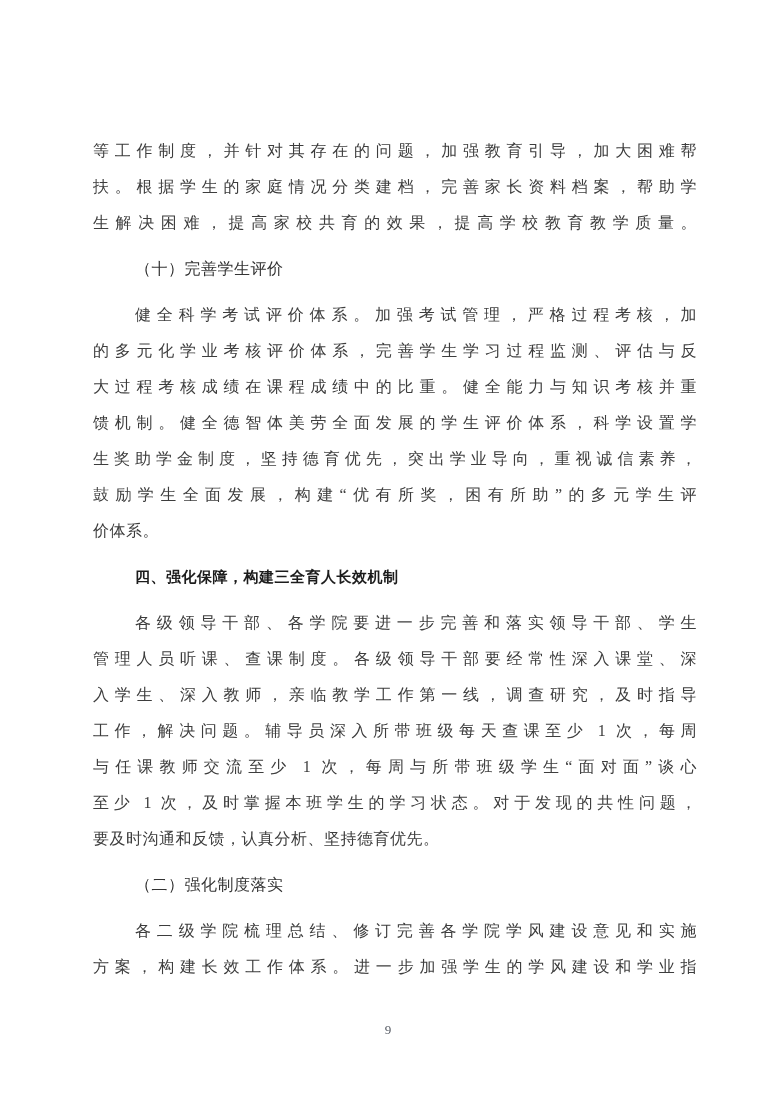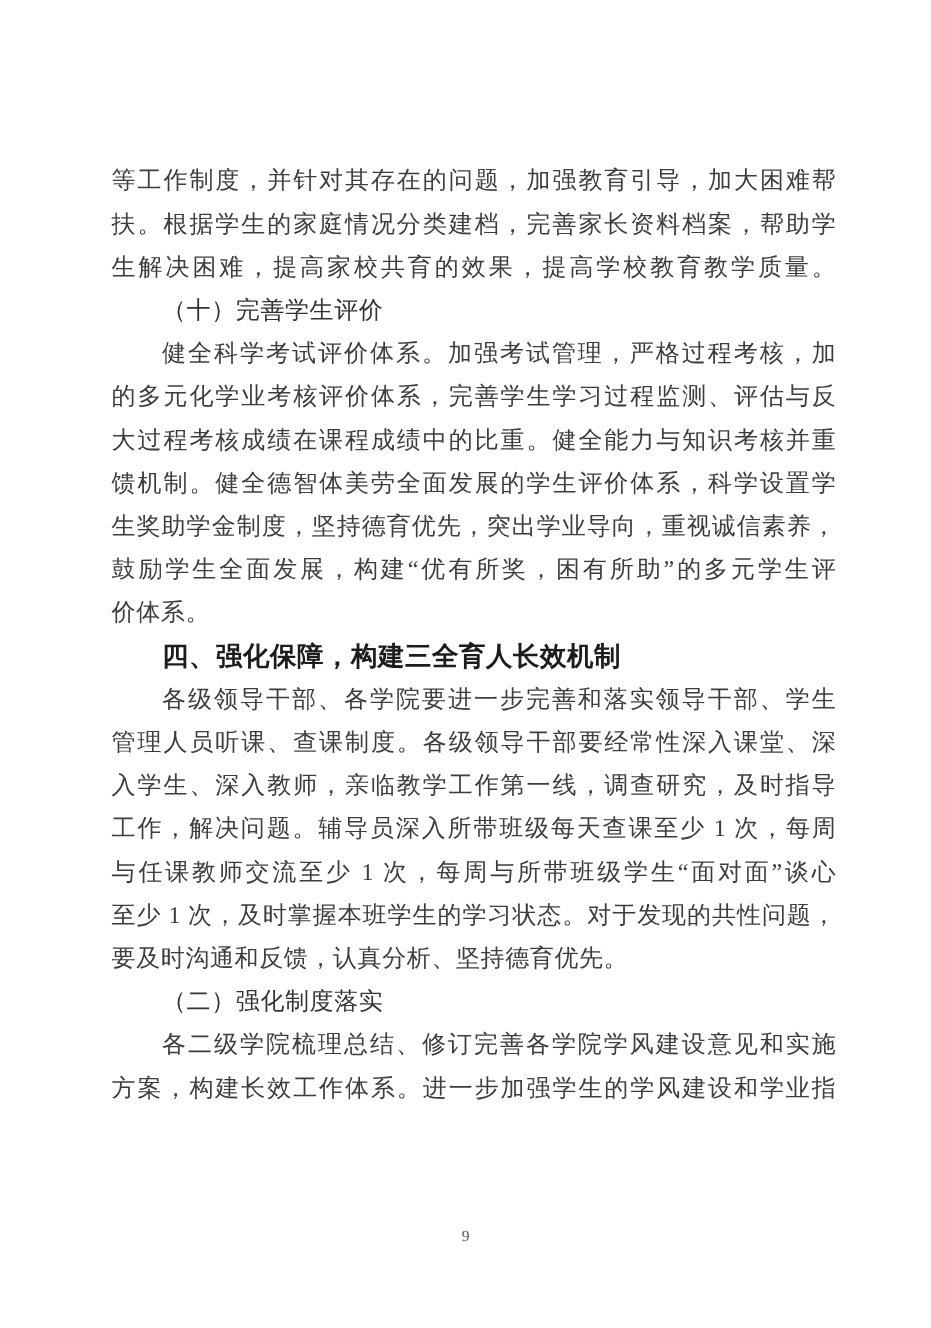--- a/index.html
+++ b/index.html
@@ -21,37 +21,38 @@
   }
   .text-block {
     position: absolute;
     left: 93px;
     top: 133px;
     width: 604px;
   }
   .line {
     display: block;
     line-height: 36px;
-    font-size: 20px;
+    font-size: 16px;
     color: #3d3d3d;
     letter-spacing: 0.5px;
     white-space: normal;
   }
   .line.justify {
     text-align: justify;
     text-align-last: justify;
     text-justify: inter-character;
   }
   .line.indent {
     padding-left: 42px;
+    margin-top: 10px;
   }
   .line.heading {
     font-family: "Liberation Sans", "DejaVu Sans", sans-serif;
     font-weight: 700;
-    font-size: 22px;
+    font-size: 15px;
     color: #1c1c1c;
   }
   .line.subheading {
     color: #333333;
   }
   .page-number {
     position: absolute;
     top: 1022px;
     left: 0;
     width: 100%;

